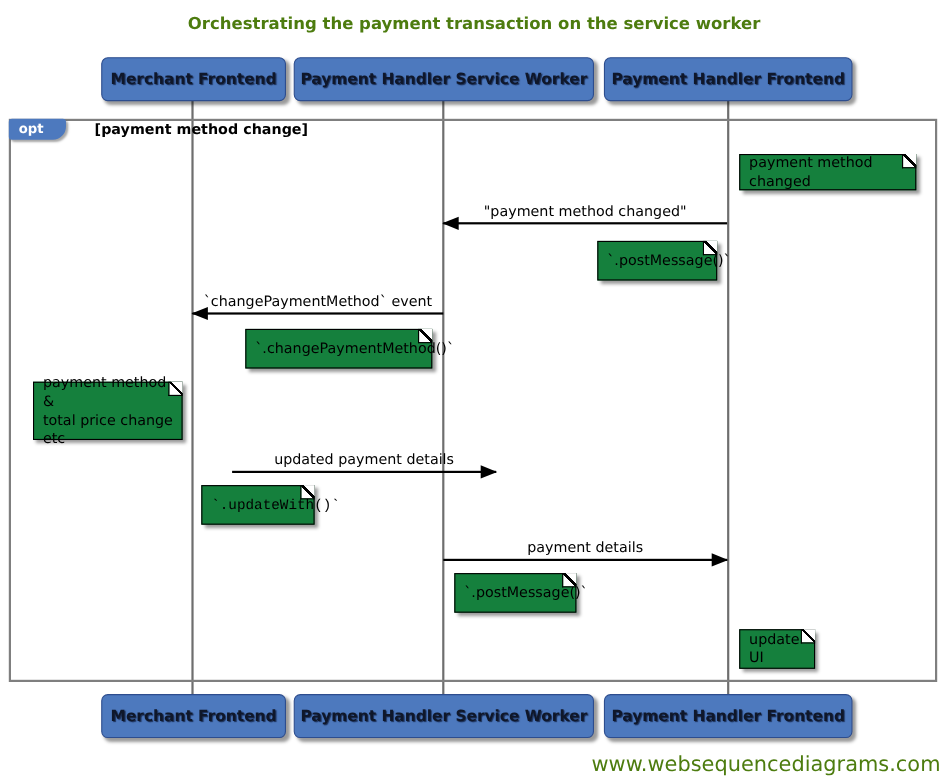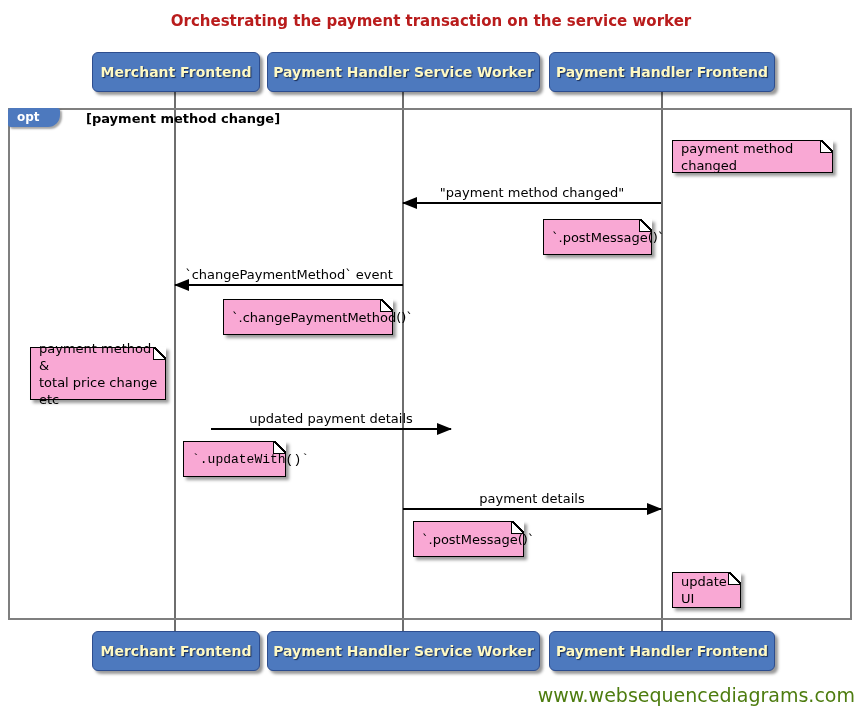--- a/index.html
+++ b/index.html
@@ -12,21 +12,21 @@
     overflow: hidden;
   }
 
   
   .title {
     position: absolute;
     top: 12px; left: 0; width: 100%;
     text-align: center;
     font-size: 15px;
     font-weight: bold;
-    color: #b91c1c;
+    color: #4d7c0f;
   }
 
   
   .lifeline {
     position: absolute;
     top: 91px;
     width: 2px;
     height: 540px;
     background: #6e6e6e;
   }
@@ -38,21 +38,21 @@
   .actor {
     position: absolute;
     height: 38px;
     background: #4d79be;
     border: 1px solid #2d4d8e;
     border-radius: 6px;
     box-shadow: 3px 3px 3px rgba(0,0,0,0.40);
     display: flex;
     align-items: center;
     justify-content: center;
-    color: #fef9c3;
+    color: #0f172a;
     font-size: 14px;
     font-weight: bold;
     text-shadow: 1px 1px 1px rgba(10,20,50,0.75);
   }
   .actor.top    { top: 52px; }
   .actor.bottom { top: 631px; }
   .actor.a-merchant { left: 92px;  width: 166px; }
   .actor.a-sw       { left: 267px; width: 271px; }
   .actor.a-phf      { left: 549px; width: 224px; }
 
@@ -113,21 +113,21 @@
   .arrowhead.ah-right { right: -1px; border-left: 15px solid #000; }
 
   .msg1 { left: 403px; top: 185px; width: 258px; }
   .msg2 { left: 175px; top: 267px; width: 228px; }
   .msg3 { left: 175px; top: 411px; width: 240px; padding-left: 36px; }
   .msg4 { left: 403px; top: 491px; width: 258px; }
 
   
   .note {
     position: absolute;
-    background: #f9a8d4;
+    background: #15803d;
     border: 1px solid #000;
     box-shadow: 3px 3px 3px rgba(0,0,0,0.40);
     box-sizing: border-box;
   }
   .note-text {
     position: absolute;
     left: 8px; right: 6px; top: 0; bottom: 0;
     display: flex;
     align-items: center;
     font-size: 13px;

